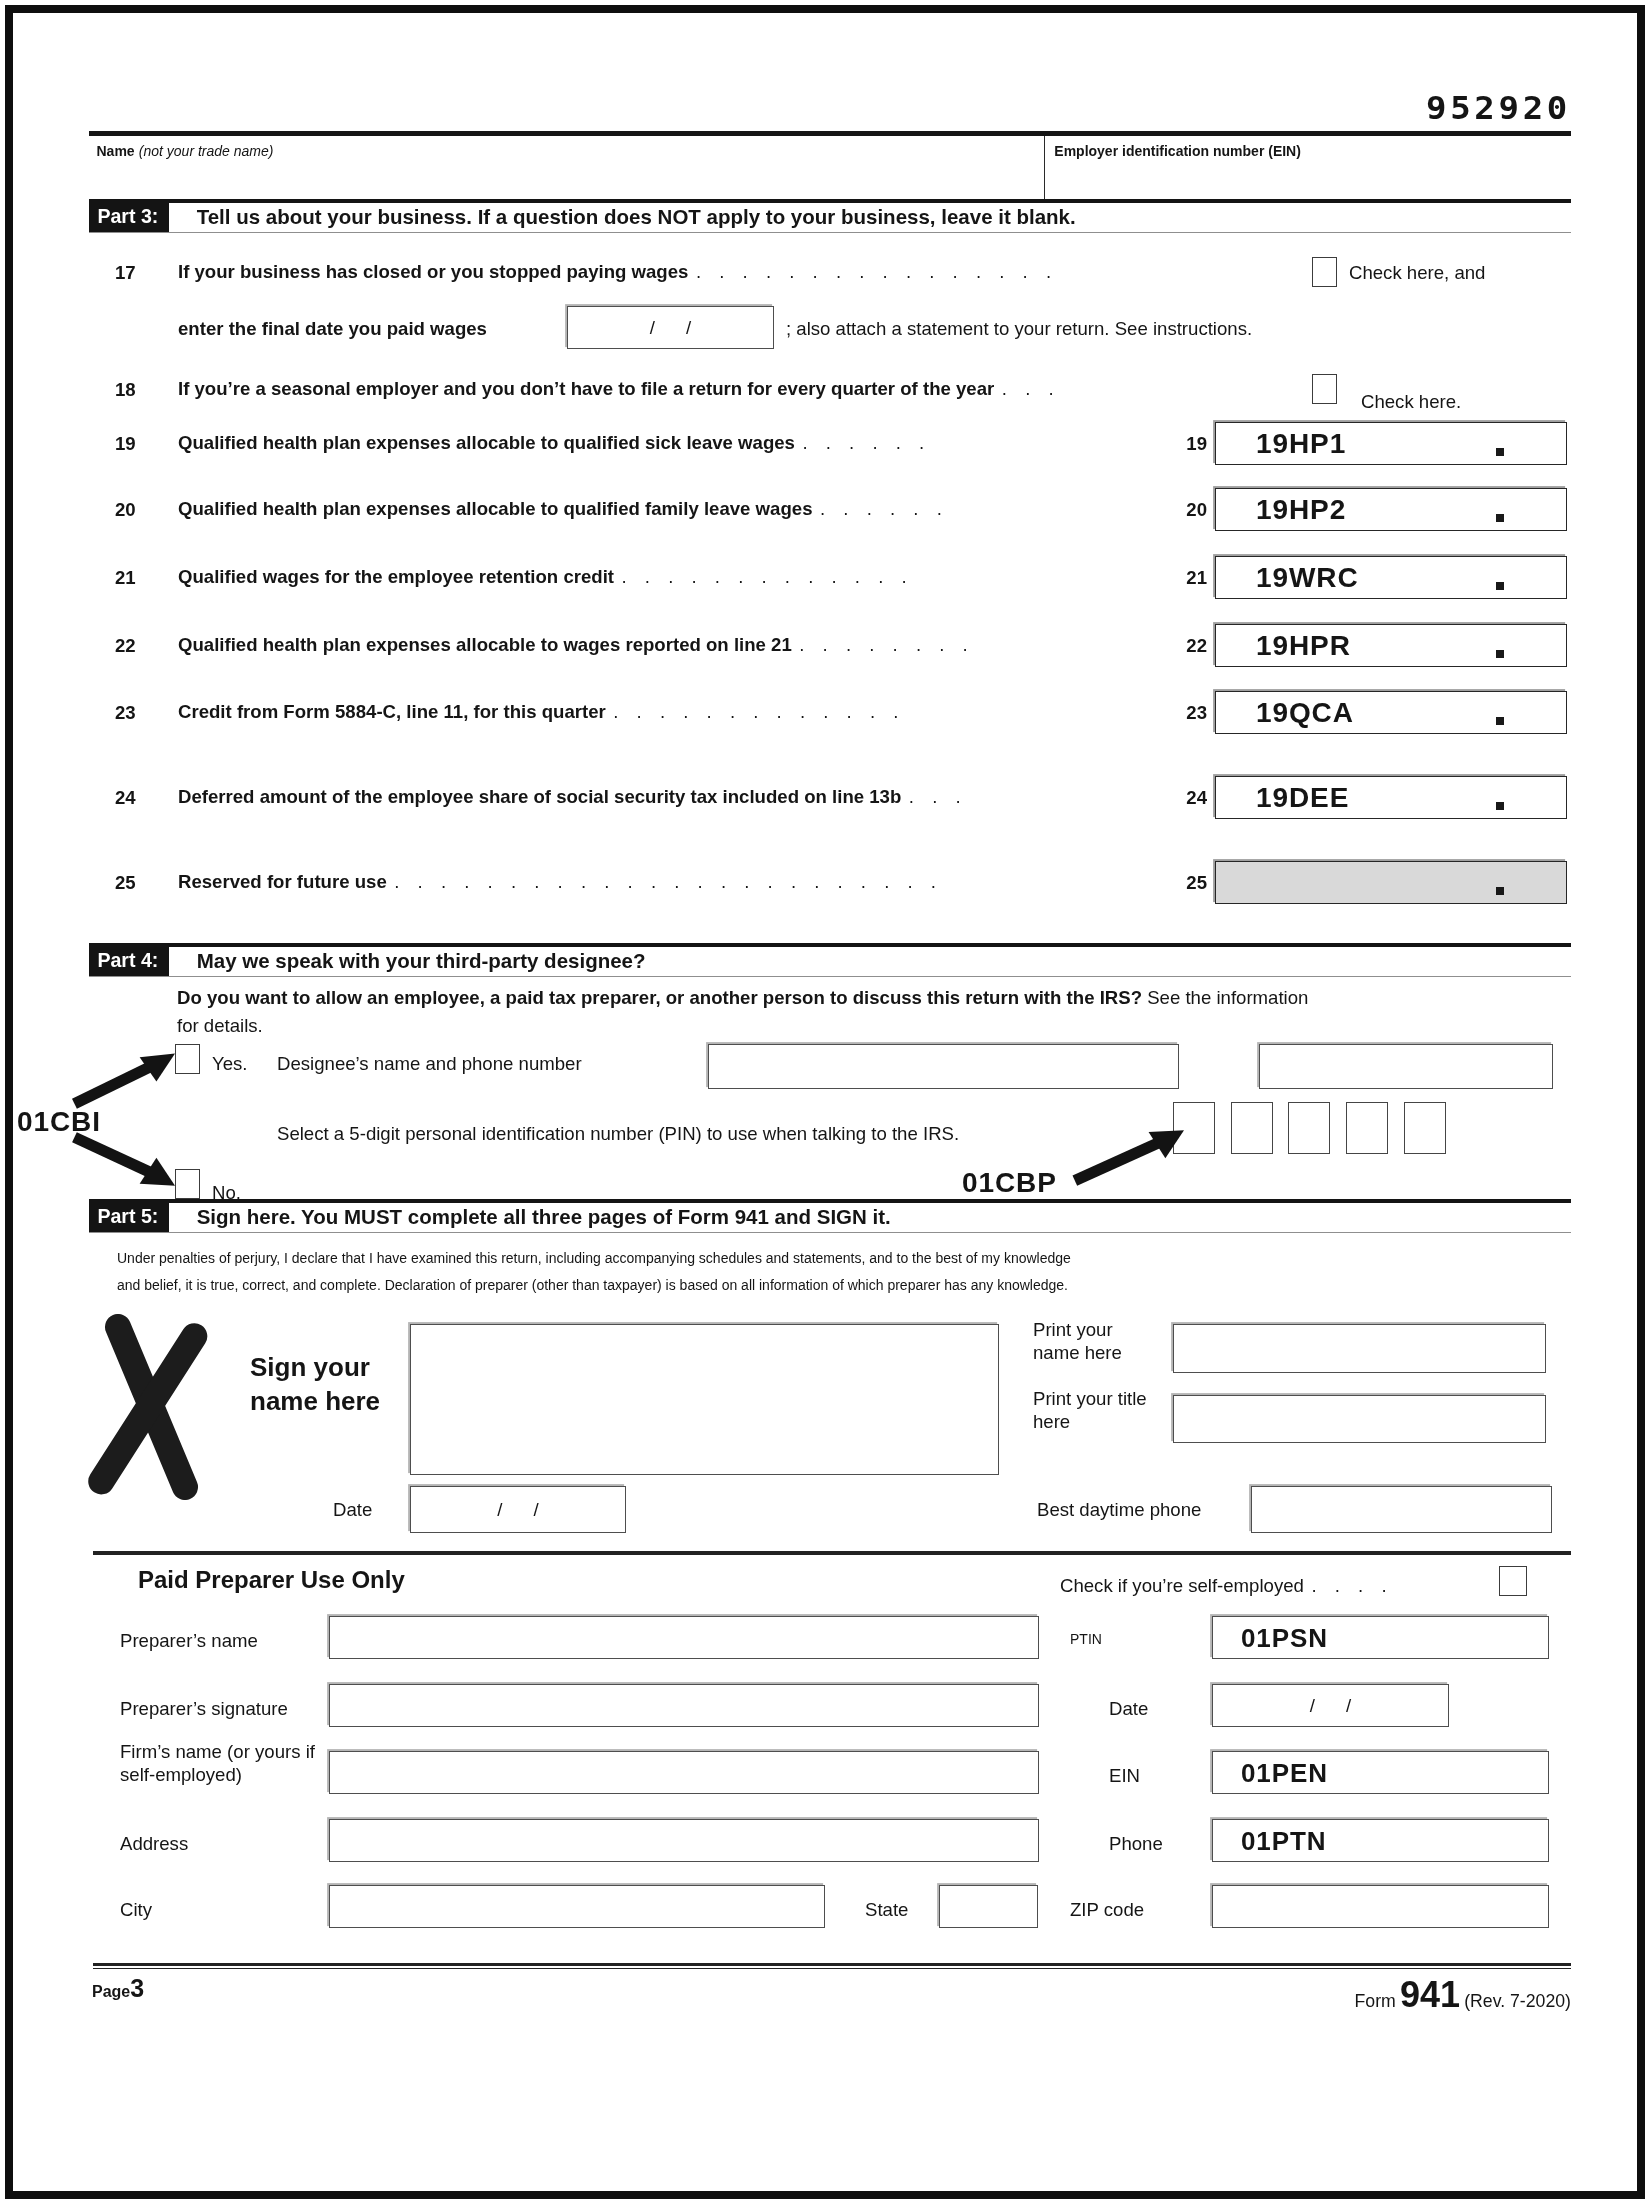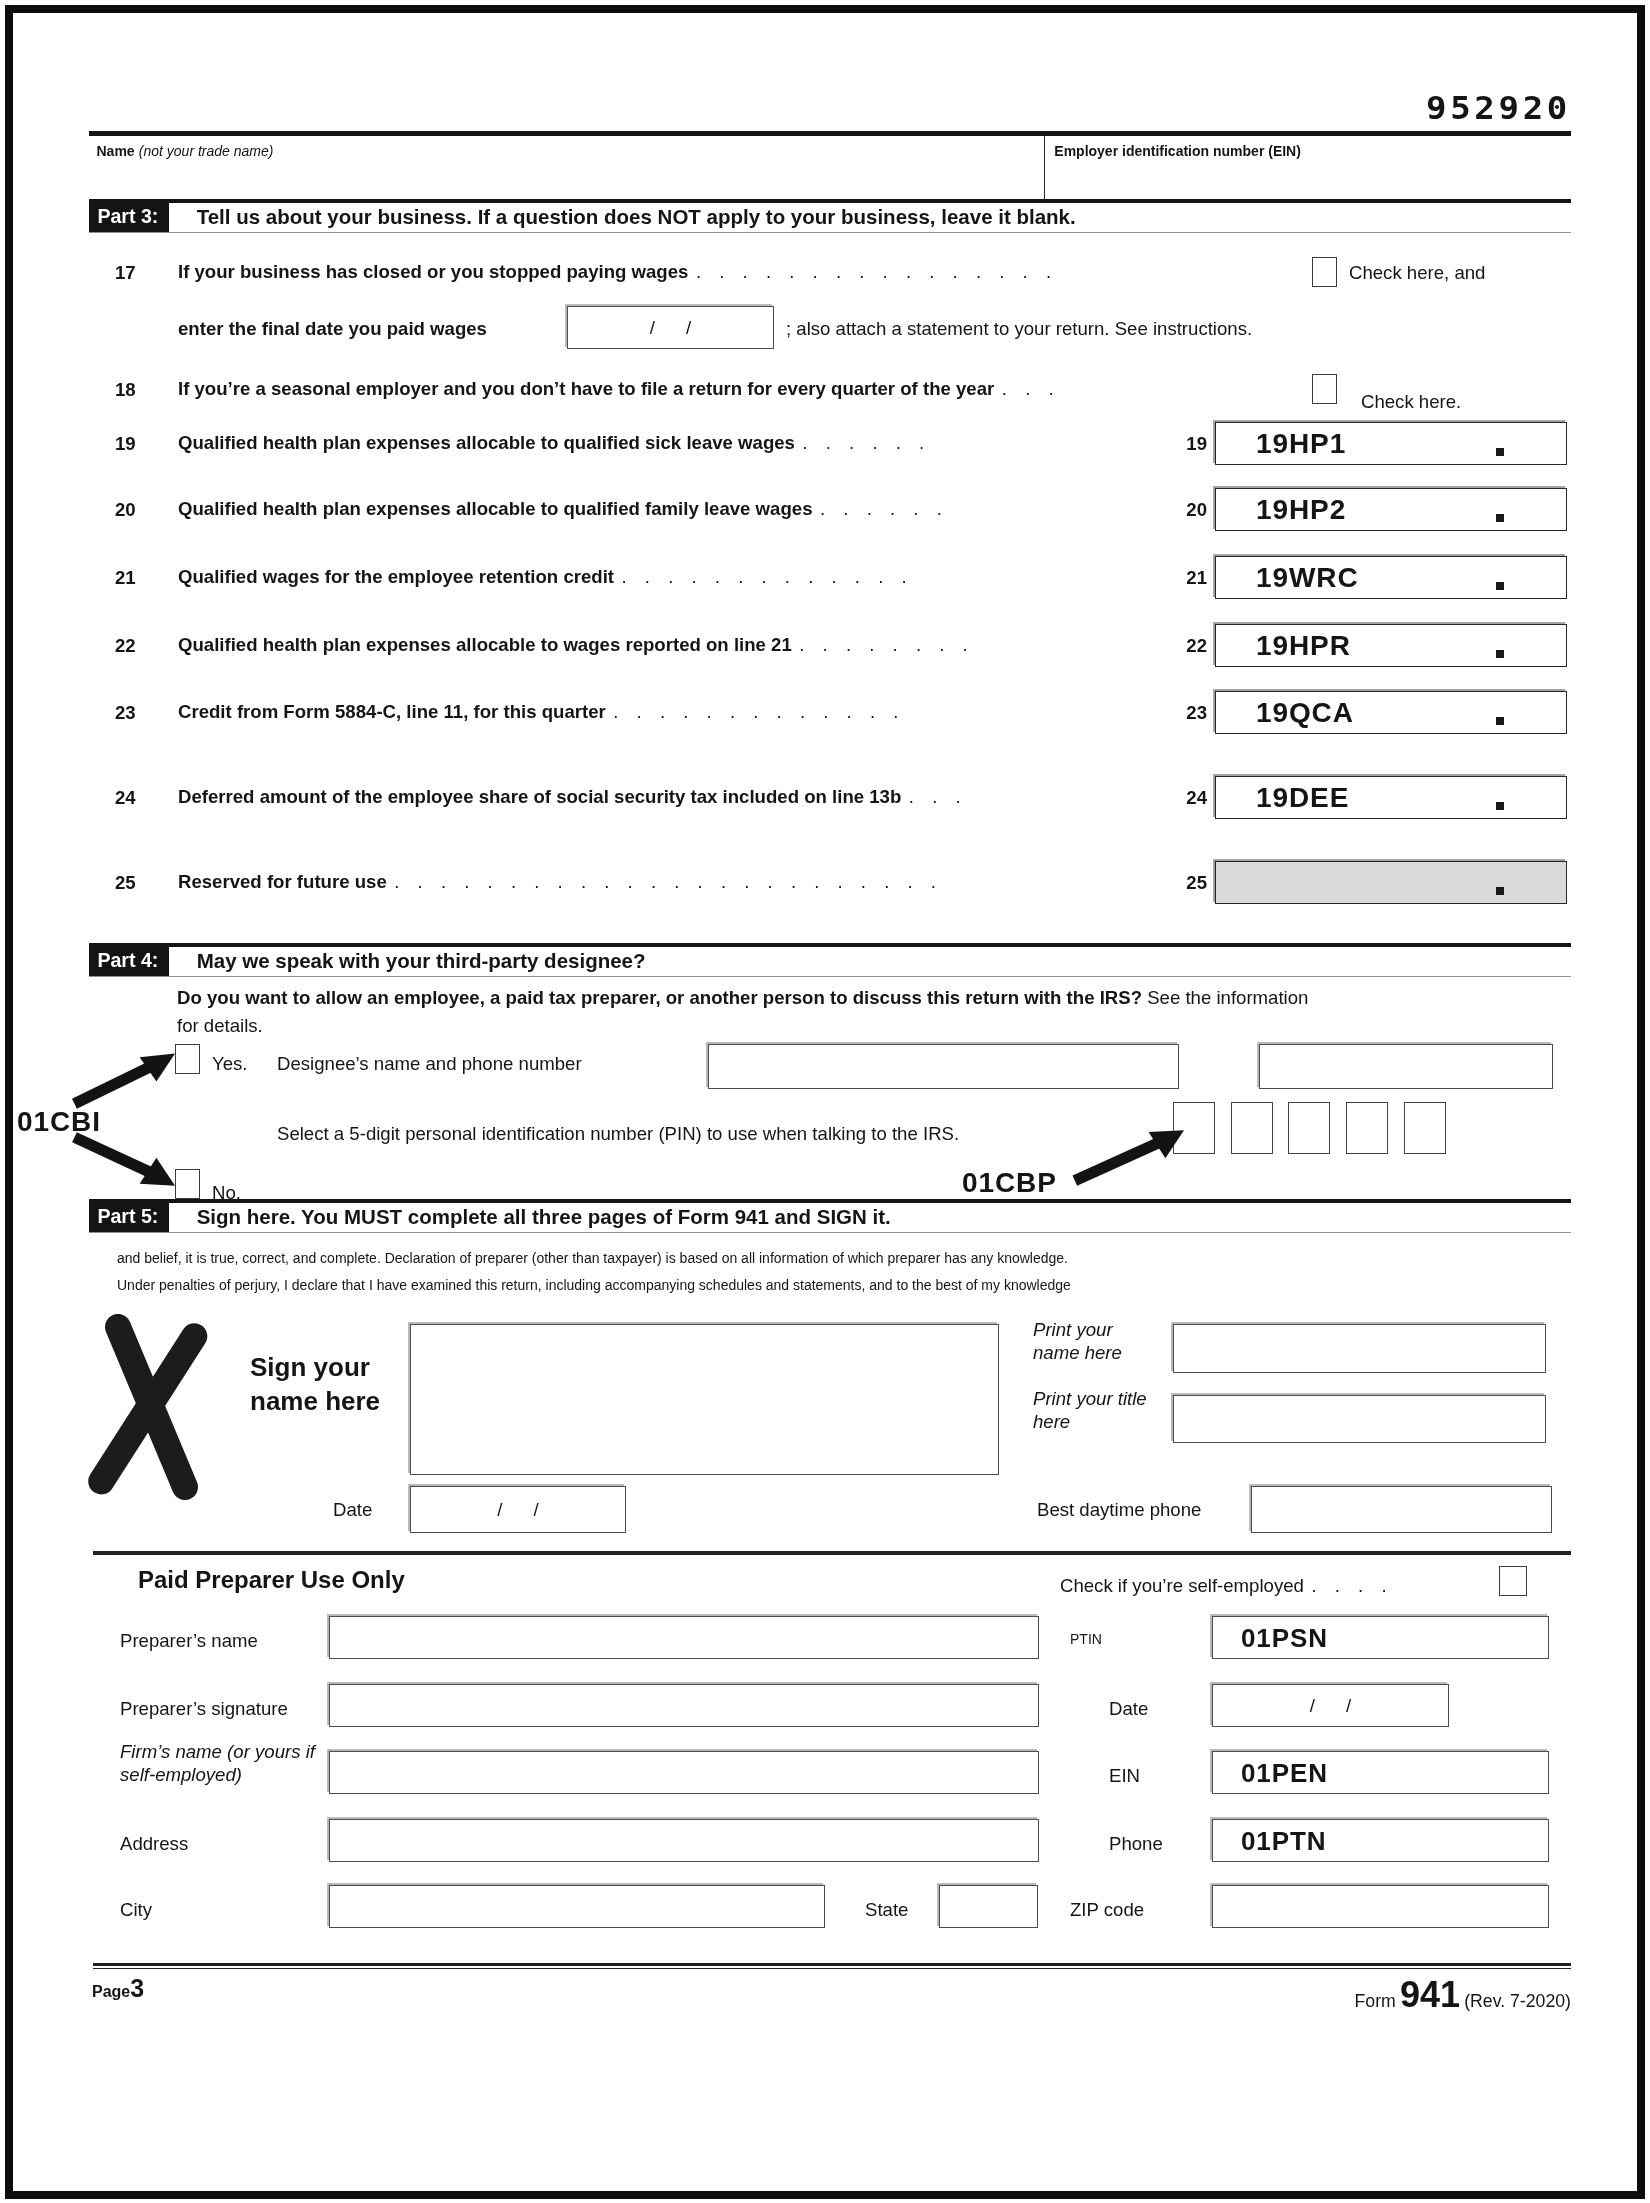--- a/index.html
+++ b/index.html
@@ -42,21 +42,21 @@
   .cb{position:absolute;width:25px;height:30px;border:1.9px solid #3c3c3c;background:#fff;box-sizing:border-box;}
   .ibox{position:absolute;background:#fff;border:1.9px solid #4e4e4e;box-shadow:-1.9px -1.9px 0 0 #b5b5b5;
         box-sizing:border-box;}
   .slashes{display:flex;align-items:center;justify-content:center;height:100%;
            font-size:18.6px;white-space:pre;}
   .valbox-text{position:absolute;left:28px;top:50%;transform:translateY(-50%);
                font-weight:bold;font-size:26px;letter-spacing:0.9px;}
   .pin-box{position:absolute;width:42px;height:52px;border:1.9px solid #454545;background:#fff;box-sizing:border-box;}
   .annot{font-weight:bold;font-size:28px;letter-spacing:0.9px;}
   .divline{position:absolute;background:#222;}
-  .wrap-label{font-size:18.6px;line-height:23px;font-style:italic;}
+  .wrap-label{font-size:18.6px;line-height:23px;}
 </style>
 </head>
 <body>
 
 <div class="page">
   <div class="frame"></div>
 
   <div class="abs tracking" style="left:1305px;top:88px;width:266px;text-align:right;">952920</div>
 
   <div class="abs name-row">
@@ -196,22 +196,22 @@
     <line x1="5" y1="66" x2="98" y2="24" stroke="#131313" stroke-width="12"></line>
     <polygon points="122,12 84,14 102,42" fill="#131313"></polygon>
   </svg>
 
   <div class="abs part-bar" style="top:1199px;">
     <div class="part-label">Part 5:</div>
     <div class="part-title">Sign here. You MUST complete all three pages of Form 941 and SIGN it.</div>
   </div>
 
   <div class="abs t19" style="left:117px;top:1245px;width:1426px;line-height:27px;">
+    <div>Under penalties of perjury, I declare that I have examined this return, including accompanying schedules and statements, and to the best of my knowledge</div>
     <div>and belief, it is true, correct, and complete. Declaration of preparer (other than taxpayer) is based on all information of which preparer has any knowledge.</div>
-    <div>Under penalties of perjury, I declare that I have examined this return, including accompanying schedules and statements, and to the best of my knowledge</div>
   </div>
 
   <svg class="abs" style="left:86px;top:1314px;" width="131" height="186" viewBox="0 0 140 200">
     <line x1="34" y1="14" x2="106" y2="186" stroke="#1c1c1c" stroke-width="28" stroke-linecap="round"></line>
     <line x1="116" y1="24" x2="16" y2="180" stroke="#1c1c1c" stroke-width="28" stroke-linecap="round"></line>
   </svg>
   <div class="abs b" style="left:250px;top:1350px;width:158px;font-size:26px;line-height:34px;">Sign your name here</div>
   <div class="ibox" style="left:410px;top:1324px;width:589px;height:151px;"></div>
 
   <div class="abs wrap-label" style="left:1033px;top:1318px;width:126px;">Print your name here</div>

